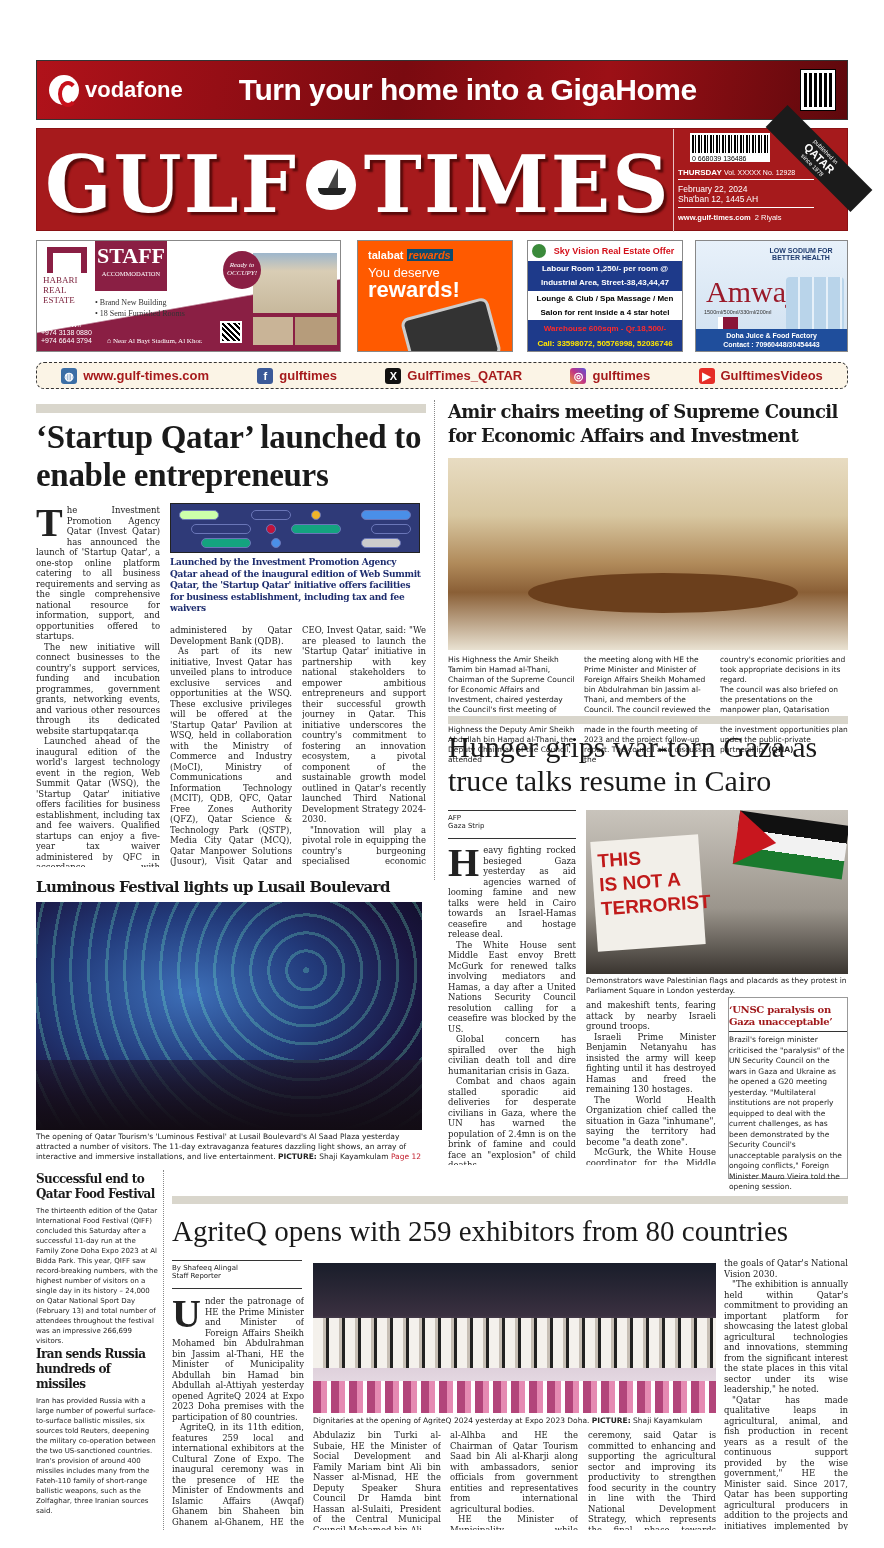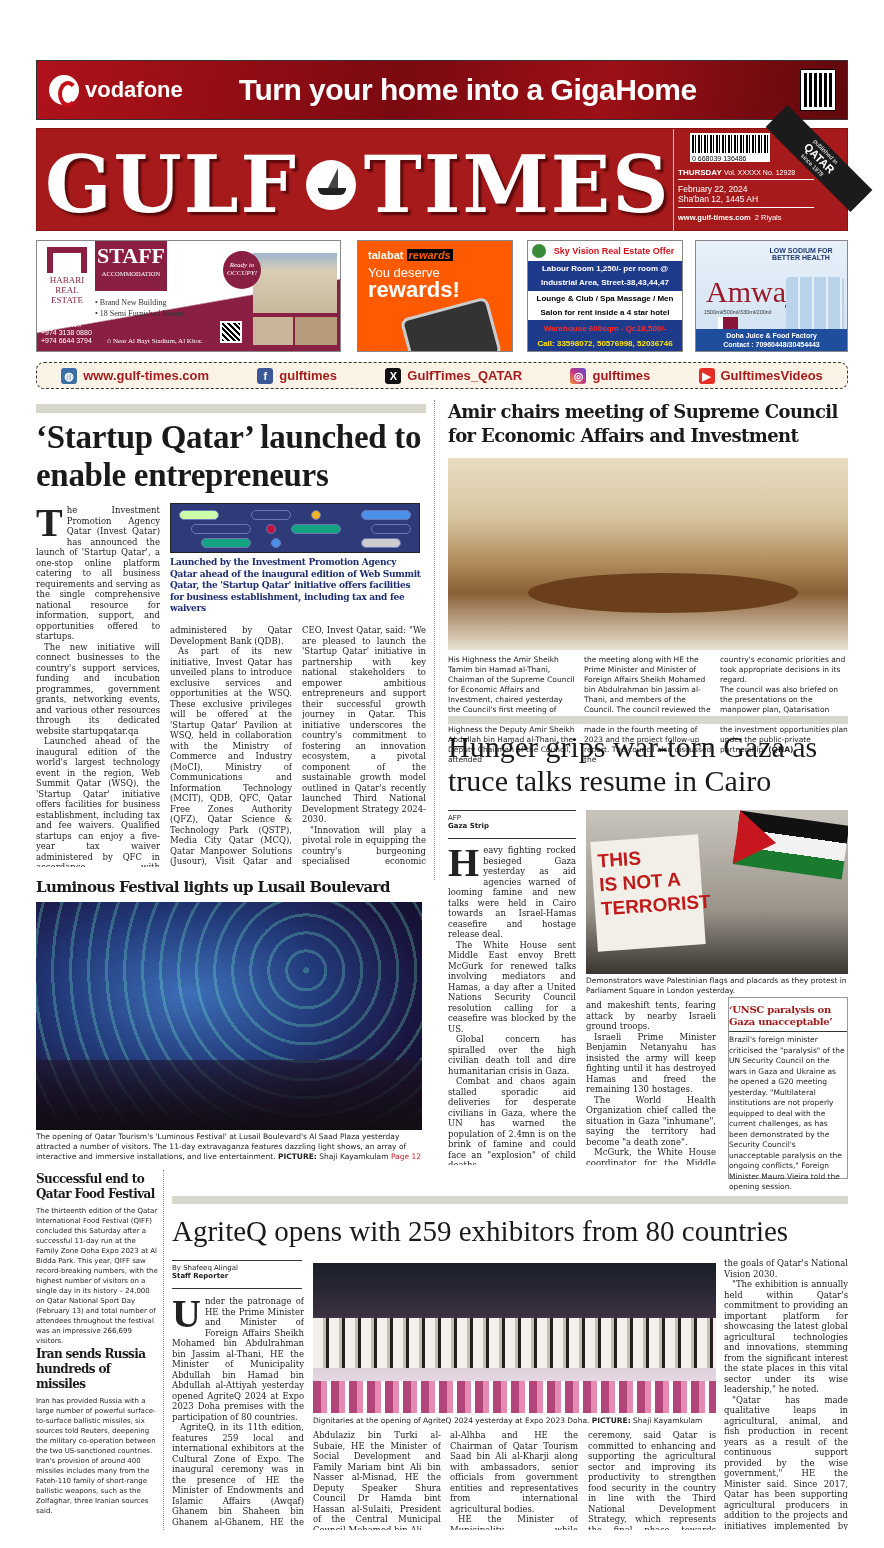--- a/index.html
+++ b/index.html
@@ -25,35 +25,35 @@
 #mast .day span{font-weight:normal;font-size:7px}
 #mast .date{position:absolute;left:4px;top:55px;font-size:8.5px;line-height:10px;width:136px;border-bottom:1px solid #fff;padding-bottom:3px}
 #mast .web{position:absolute;left:4px;top:84px;font-size:7.5px}
 #mast .web b{font-weight:bold}
 #mast .sash{position:absolute;right:-30px;top:14px;width:120px;background:#1b1b1b;color:#fff;transform:rotate(45deg);text-align:center;font-size:6px;line-height:8px;padding:2px 0}
 #mast .sash b{font-size:11px;display:block;line-height:11px}
 
 .ad{top:240px;height:112px;border:1px solid #888;overflow:hidden}
 #ad1{left:36px;width:305px;background:#fff}
 #ad1 .band{position:absolute;left:0;top:0;width:100%;height:112px;background:linear-gradient(170deg,#fff 55%,#8a1f44 56%)}
-#ad1 .hab{position:absolute;left:6px;top:6px;width:48px;font:9px "Liberation Serif",serif;color:#7a1f3a;text-align:center}
+#ad1 .hab{position:absolute;left:6px;top:6px;width:48px;font:9px "Liberation Serif",serif;color:#7a1f3a;text-align:left}
 #ad1 .hab i{display:block;width:40px;height:26px;margin:0 auto 2px;border-top:6px solid #8a1f44;border-left:6px solid #8a1f44;border-right:6px solid #8a1f44}
 #ad1 .staff{position:absolute;left:58px;top:0;width:72px;height:50px;background:#8a1f44;color:#fff;text-align:center;font:bold 22px "Liberation Serif",serif;line-height:26px;padding-top:2px}
 #ad1 .staff small{display:block;font-size:6.5px;font-weight:normal;line-height:9px}
 #ad1 .bul{position:absolute;left:58px;top:56px;font:8px "Liberation Serif",serif;color:#333;line-height:11px}
 #ad1 .ready{position:absolute;left:186px;top:10px;width:38px;height:38px;border-radius:50%;background:#8a1f44;color:#fff;font:italic 7px "Liberation Serif",serif;text-align:center;padding-top:10px;z-index:2}
 #ad1 .bldg{position:absolute;left:216px;top:12px;width:84px;height:60px;background:linear-gradient(180deg,#9db6cc,#d9cdb5 30%,#c7b89c)}
 #ad1 .room1{position:absolute;left:216px;top:76px;width:40px;height:28px;background:#c9b497}
 #ad1 .room2{position:absolute;left:258px;top:76px;width:42px;height:28px;background:#b69c7b}
 #ad1 .call{position:absolute;left:4px;top:80px;color:#fff;font:7px "Liberation Sans",sans-serif;line-height:8px}
 #ad1 .addr{position:absolute;left:70px;top:96px;color:#fff;font:7px "Liberation Serif",serif}
 #ad1 .qr{position:absolute;left:183px;top:80px;width:22px;height:22px;background:repeating-linear-gradient(45deg,#000 0 2px,#fff 2px 4px);border:2px solid #fff}
 #ad2{left:357px;width:156px;background:#ff5a00;color:#fff;font-family:"Liberation Sans",sans-serif}
 #ad2 .t1{position:absolute;left:10px;top:8px;font-size:11px;font-weight:bold}
-#ad2 .t1 em{background:#000000;color:#ff5a00;padding:0 2px;font-style:italic}
+#ad2 .t1 em{background:#0c4a6e;color:#ff5a00;padding:0 2px;font-style:italic}
 #ad2 .t2{position:absolute;left:10px;top:24px;font-size:13px}
 #ad2 .t3{position:absolute;left:10px;top:36px;font-size:22px;font-weight:bold}
 #ad2 .phone{position:absolute;left:48px;top:66px;width:90px;height:60px;border-radius:8px;background:#333;transform:rotate(-15deg);border:3px solid #ccc}
 #ad3{left:527px;width:156px;background:#fff;font-family:"Liberation Sans",sans-serif;font-weight:bold;font-size:8px;text-align:center}
 #ad3 .r0{height:20px;color:#d4101a;font-size:9px;line-height:20px;padding-left:18px;position:relative}
 #ad3 .r0:before{content:"";position:absolute;left:4px;top:3px;width:14px;height:14px;border-radius:50%;background:#3a8a3a}
 #ad3 .r1{background:#1e3a8a;color:#fff;height:30px;line-height:14px;padding-top:1px}
 #ad3 .r2{background:#fff;color:#000;height:30px;line-height:14px;padding-top:1px;border-bottom:1px solid #1e3a8a}
 #ad3 .r3{background:#1e3a8a;color:#ff2a2a;height:16px;line-height:16px}
 #ad3 .r4{background:#1e3a8a;color:#ffe500;height:16px;line-height:14px}
@@ -102,21 +102,21 @@
 #ph-agri .crowd{position:absolute;left:0;top:55px;width:100%;height:50px;background:repeating-linear-gradient(90deg,#f4f1ec 0 10px,#c7bfb5 10px 13px,#222 13px 16px)}
 #ph-agri .floor{position:absolute;left:0;bottom:0;width:100%;height:32px;background:repeating-linear-gradient(90deg,#b2457a 0 8px,#e58ab2 8px 14px,#fff 14px 18px)}
 
 #unsc{left:728px;top:997px;width:120px;height:182px;border:1px solid #999;padding:6px 0}
 #unsc .t{font:bold 10px "DejaVu Serif",serif;color:#a01a1c;line-height:12px;border-bottom:1px solid #333;padding-bottom:3px;margin-bottom:3px;letter-spacing:-.3px}
 #unsc .b{font:7.5px "DejaVu Sans",sans-serif;line-height:10.5px;color:#222}
 
 .brief-h{font:bold 12px "DejaVu Serif",serif;line-height:15px;letter-spacing:-.6px}
 .brief-b{font:7px "DejaVu Sans",sans-serif;line-height:10px;color:#222}
 .byline{font:bold 7px "DejaVu Sans",sans-serif}
-.byline span{display:block;font-weight:bold}
+.byline span{display:block;font-weight:normal}
 </style>
 </head>
 <body>
 
 <div id="topad" class="abs">
   <span class="vlogo"></span>
   <span class="vname">vodafone</span>
   <span class="slogan">Turn your home into a GigaHome</span>
   <span class="qr"></span>
 </div>

